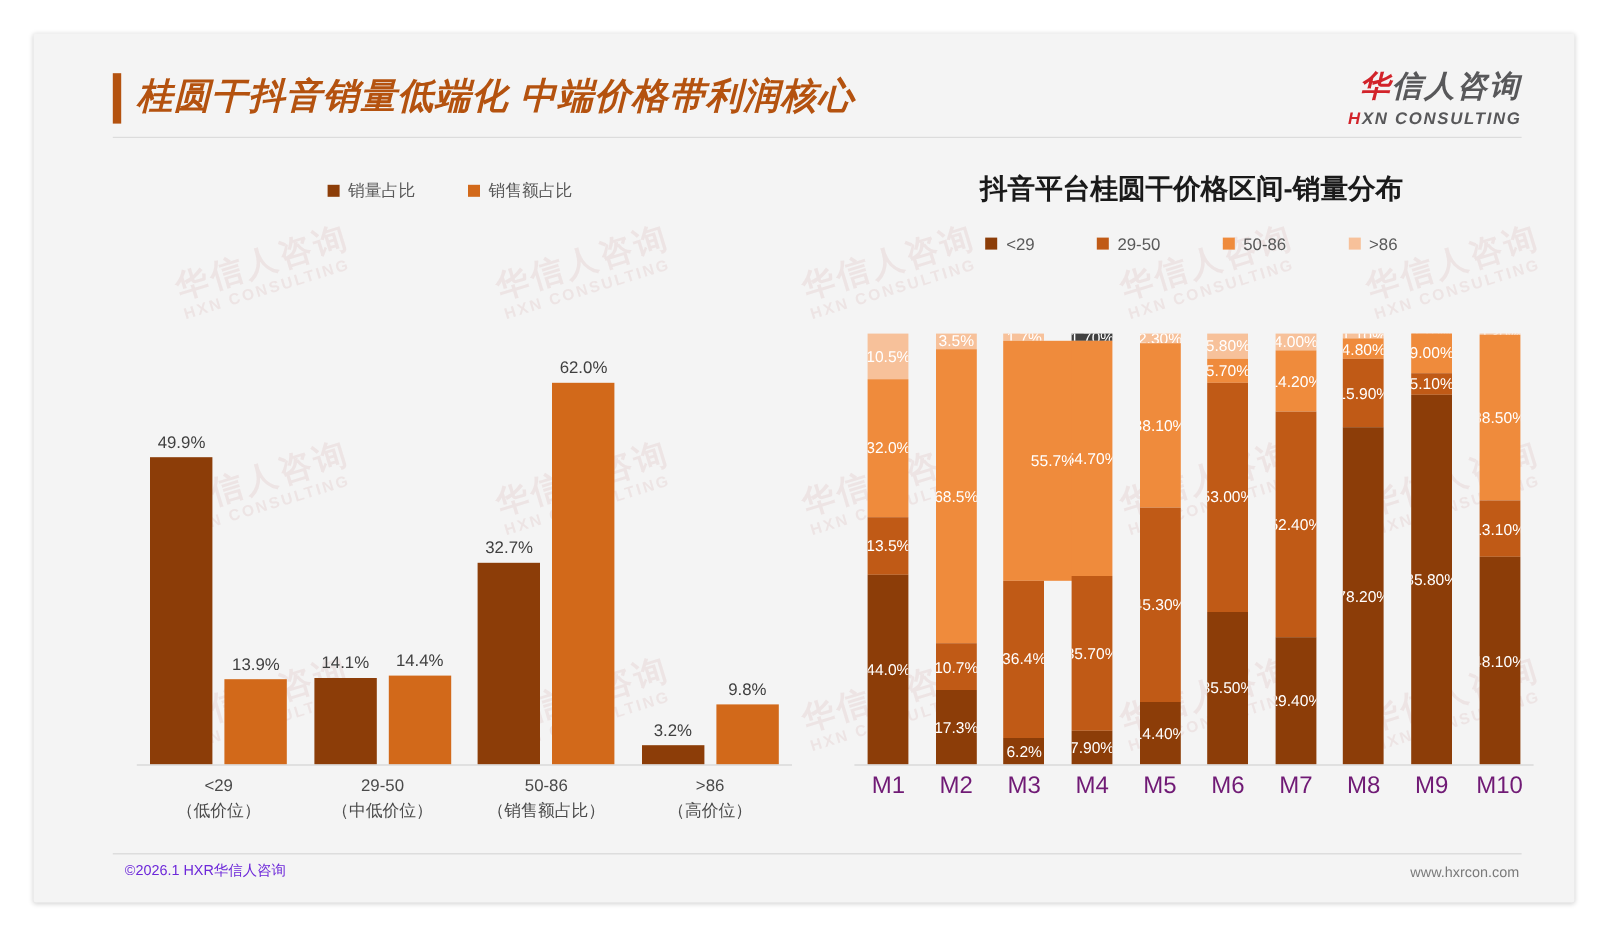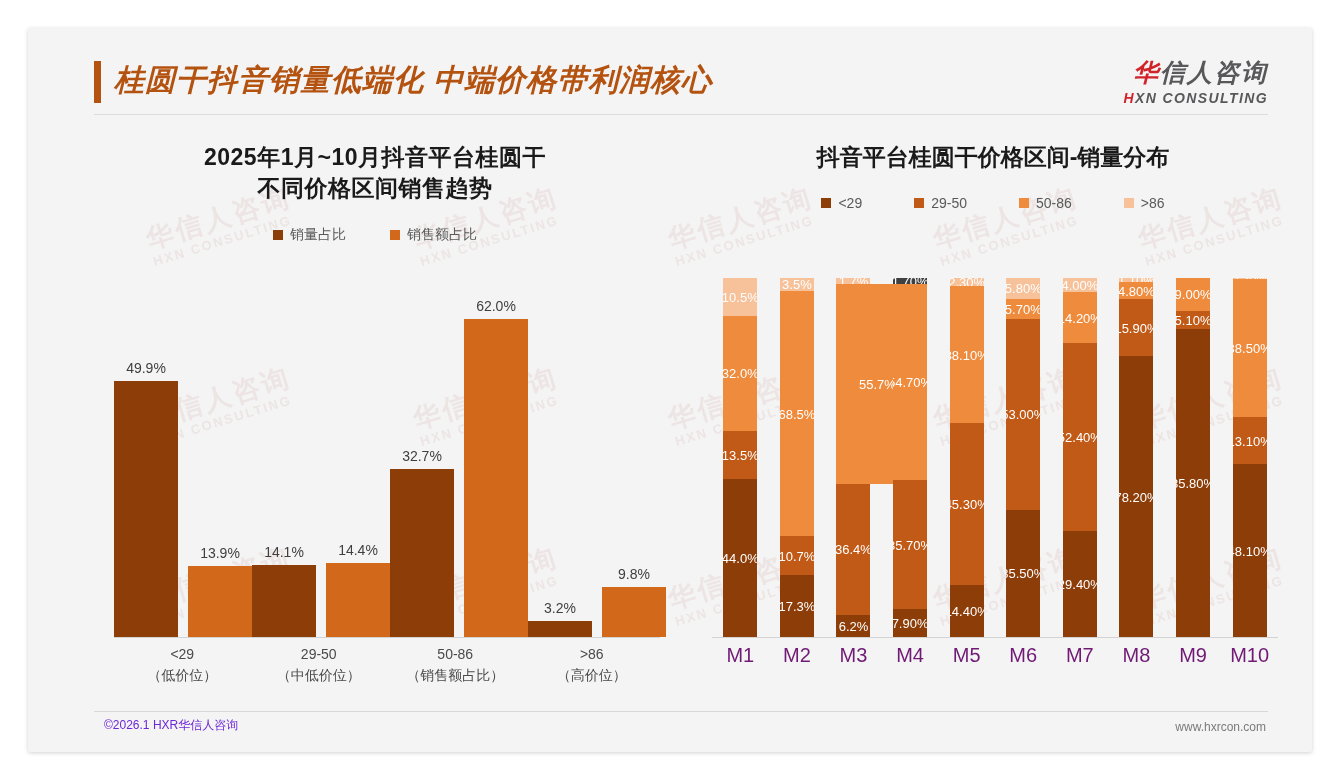--- a/index.html
+++ b/index.html
@@ -169,21 +169,21 @@
   .grp {
     flex: 1 1 0;
     height: 100%;
     display: flex;
     align-items: flex-end;
     justify-content: center;
     gap: 10px;
   }
   .bar-wrap {
     position: relative;
-    width: 64px;
+    width: 52px;
     display: flex;
     flex-direction: column;
     justify-content: flex-end;
     height: 100%;
   }
   .bar {
     width: 100%;
   }
   .bar-label {
     position: absolute;
@@ -366,24 +366,20 @@
           <span class="l1">华信人咨询</span>
           <span class="l2">HXN CONSULTING</span>
         </div>
         <div class="wm" style="left: 1110px; top: 535px;">
           <span class="l1">华信人咨询</span>
           <span class="l2">HXN CONSULTING</span>
         </div>
       </div>
 
     <div class="panel panel-left">
-      <div class="chart-title two-line">
-        <div>2025年1月~10月抖音平台桂圆干</div>
-        <div>不同价格区间销售趋势</div>
-      </div>
       <div class="legend" id="legend-left">
           <div class="legend-item">
             <span class="legend-swatch" style="background: rgb(140, 61, 8);"></span>
             <span>销量占比</span>
           </div>
           <div class="legend-item">
             <span class="legend-swatch" style="background: rgb(210, 105, 26);"></span>
             <span>销售额占比</span>
           </div>
         </div>

